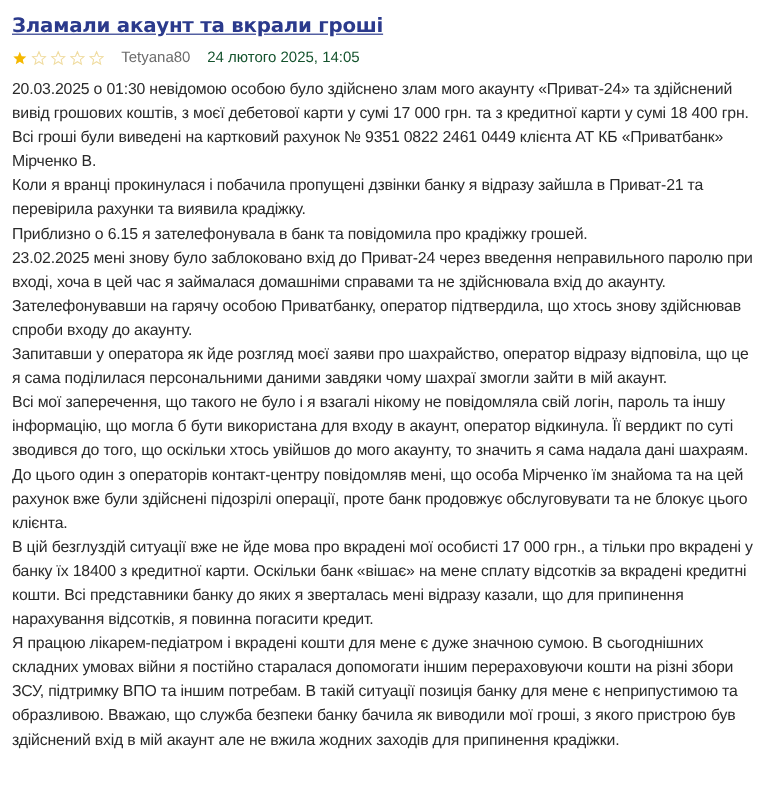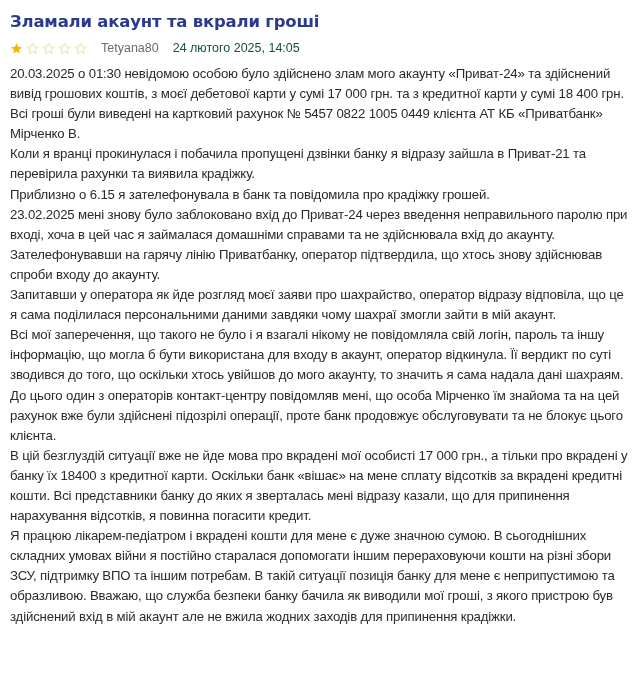--- a/index.html
+++ b/index.html
@@ -1,18 +1,18 @@
 <!DOCTYPE html>
 <html><head>
 <meta charset="utf-8">
 <style>
   html, body { margin: 0; padding: 0; background: #ffffff; }
   body { width: 639px; height: 674px; overflow: hidden; font-family: "Liberation Sans", sans-serif; }
   .review { padding: 6px 10px 0 10px; }
-  .title { font-family: "DejaVu Sans", sans-serif; font-weight: bold; font-size: 16.5px; color: #2b3a8c; margin: 4px 0 0 0; line-height: 24px; letter-spacing: -0.2px; }
+  .title { font-family: "DejaVu Sans", sans-serif; font-weight: bold; font-size: 16.5px; color: #2b3a8c; margin: 4px 0 0 0; line-height: 24px; letter-spacing: -0.2px; text-decoration: underline; }
   .meta { display: flex; align-items: center; margin-top: 6px; height: 16px; font-size: 12.5px; color: #666; }
   .stars { display: flex; gap: 3px; margin-right: 14px; }
   .star { width: 13px; height: 13px; }
   .author { margin-right: 14px; color: #6b6b6b; }
   .date { color: #14532d; }
   .body { margin-top: 8px; font-size: 13.2px; line-height: 20.1px; color: #2a2a2a; letter-spacing: -0.15px; }
   .body p { margin: 0; }
 </style>
 </head>
 <body>
@@ -35,24 +35,24 @@
         </svg>
       <svg class="star" viewBox="0 0 24 24">
           <path d="M12 2l2.9 6.9 7.1.6-5.4 4.7 1.6 7-6.2-3.8-6.2 3.8 1.6-7L2 9.5l7.1-.6z" fill="none" stroke="#f0dca0" stroke-width="1.6"></path>
         </svg>
     </div>
     <span class="author">Tetyana80</span>
     <span class="date">24 лютого 2025, 14:05</span>
   </div>
   <div class="body">
     <p>20.03.2025 о 01:30 невідомою особою було здійснено злам мого акаунту «Приват-24» та здійснений вивід грошових коштів, з моєї дебетової карти у сумі 17 000 грн. та з кредитної карти у сумі 18 400 грн.</p>
-    <p>Всі гроші були виведені на картковий рахунок № 5457 0822 1005 0449 клієнта АТ КБ «Приватбанк» Мірченко В.</p>
+    <p>Всі гроші були виведені на картковий рахунок № 9351 0822 2461 0449 клієнта АТ КБ «Приватбанк» Мірченко В.</p>
     <p>Коли я вранці прокинулася і побачила пропущені дзвінки банку я відразу зайшла в Приват-21 та перевірила рахунки та виявила крадіжку.</p>
     <p>Приблизно о 6.15 я зателефонувала в банк та повідомила про крадіжку грошей.</p>
     <p>23.02.2025 мені знову було заблоковано вхід до Приват-24 через введення неправильного паролю при вході, хоча в цей час я займалася домашніми справами та не здійснювала вхід до акаунту.</p>
-    <p>Зателефонувавши на гарячу лінію Приватбанку, оператор підтвердила, що хтось знову здійснював спроби входу до акаунту.</p>
+    <p>Зателефонувавши на гарячу особою Приватбанку, оператор підтвердила, що хтось знову здійснював спроби входу до акаунту.</p>
     <p>Запитавши у оператора як йде розгляд моєї заяви про шахрайство, оператор відразу відповіла, що це я сама поділилася персональними даними завдяки чому шахраї змогли зайти в мій акаунт.</p>
     <p>Всі мої заперечення, що такого не було і я взагалі нікому не повідомляла свій логін, пароль та іншу інформацію, що могла б бути використана для входу в акаунт, оператор відкинула. Її вердикт по суті зводився до того, що оскільки хтось увійшов до мого акаунту, то значить я сама надала дані шахраям.</p>
     <p>До цього один з операторів контакт-центру повідомляв мені, що особа Мірченко їм знайома та на цей рахунок вже були здійснені підозрілі операції, проте банк продовжує обслуговувати та не блокує цього клієнта.</p>
     <p>В цій безглуздій ситуації вже не йде мова про вкрадені мої особисті 17 000 грн., а тільки про вкрадені у банку їх 18400 з кредитної карти. Оскільки банк «вішає» на мене сплату відсотків за вкрадені кредитні кошти. Всі представники банку до яких я зверталась мені відразу казали, що для припинення нарахування відсотків, я повинна погасити кредит.</p>
     <p>Я працюю лікарем-педіатром і вкрадені кошти для мене є дуже значною сумою. В сьогоднішних складних умовах війни я постійно старалася допомогати іншим перераховуючи кошти на різні збори ЗСУ, підтримку ВПО та іншим потребам. В такій ситуації позиція банку для мене є неприпустимою та образливою. Вважаю, що служба безпеки банку бачила як виводили мої гроші, з якого пристрою був здійснений вхід в мій акаунт але не вжила жодних заходів для припинення крадіжки.</p>
   </div>
 </div>
 
 </body></html>

